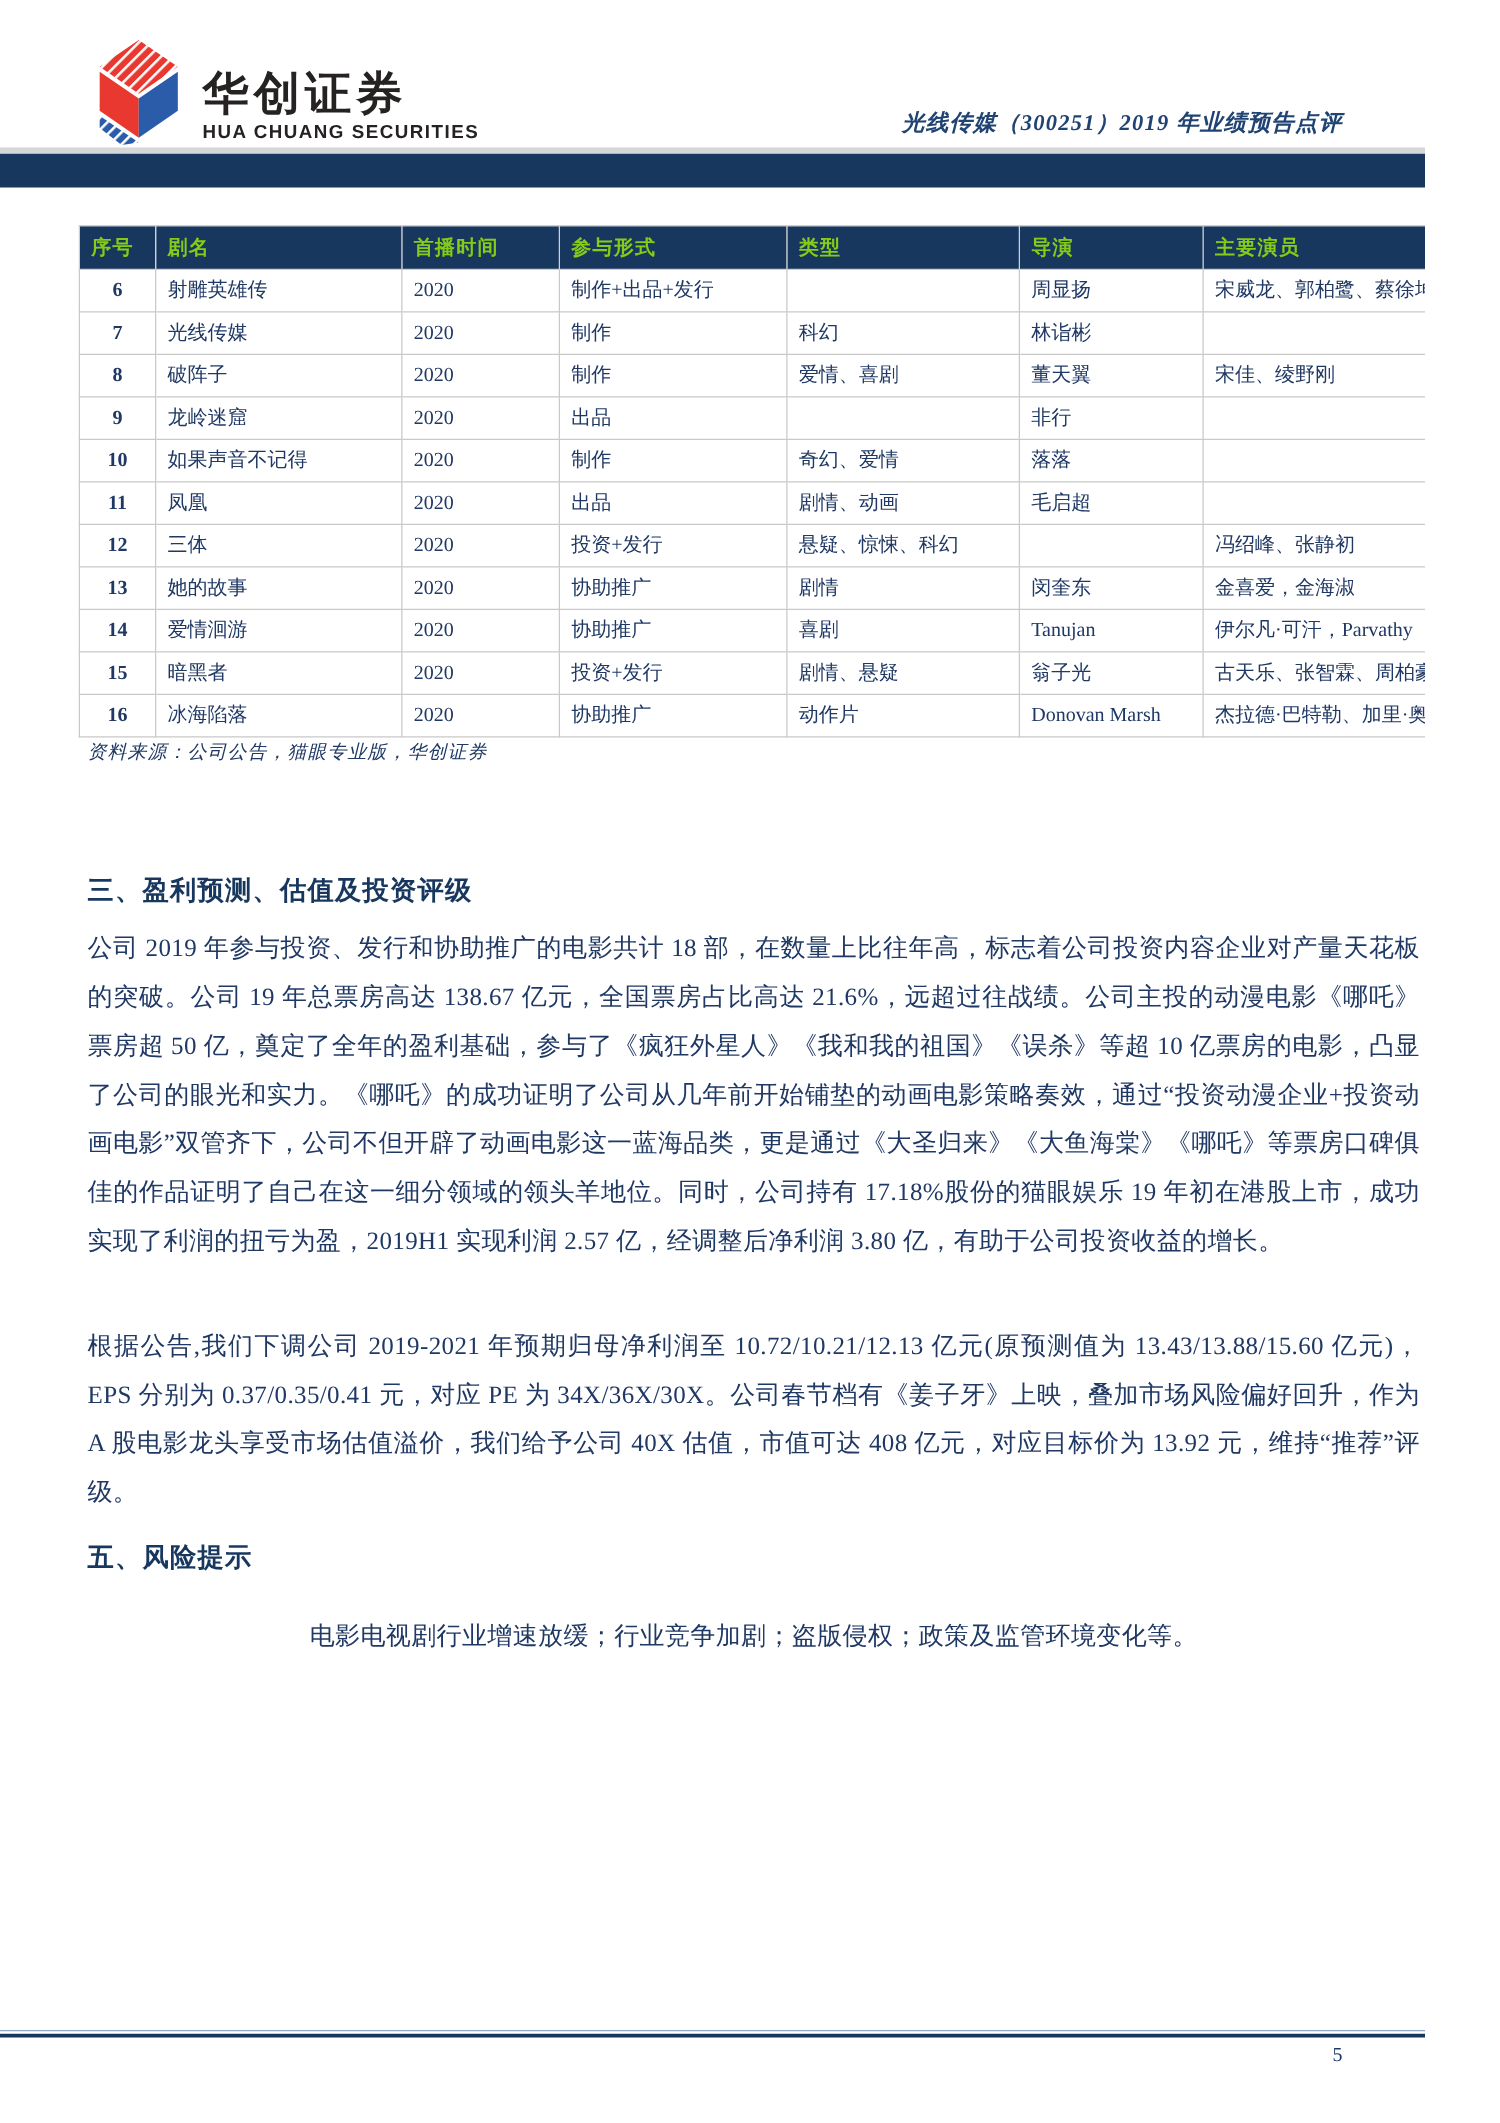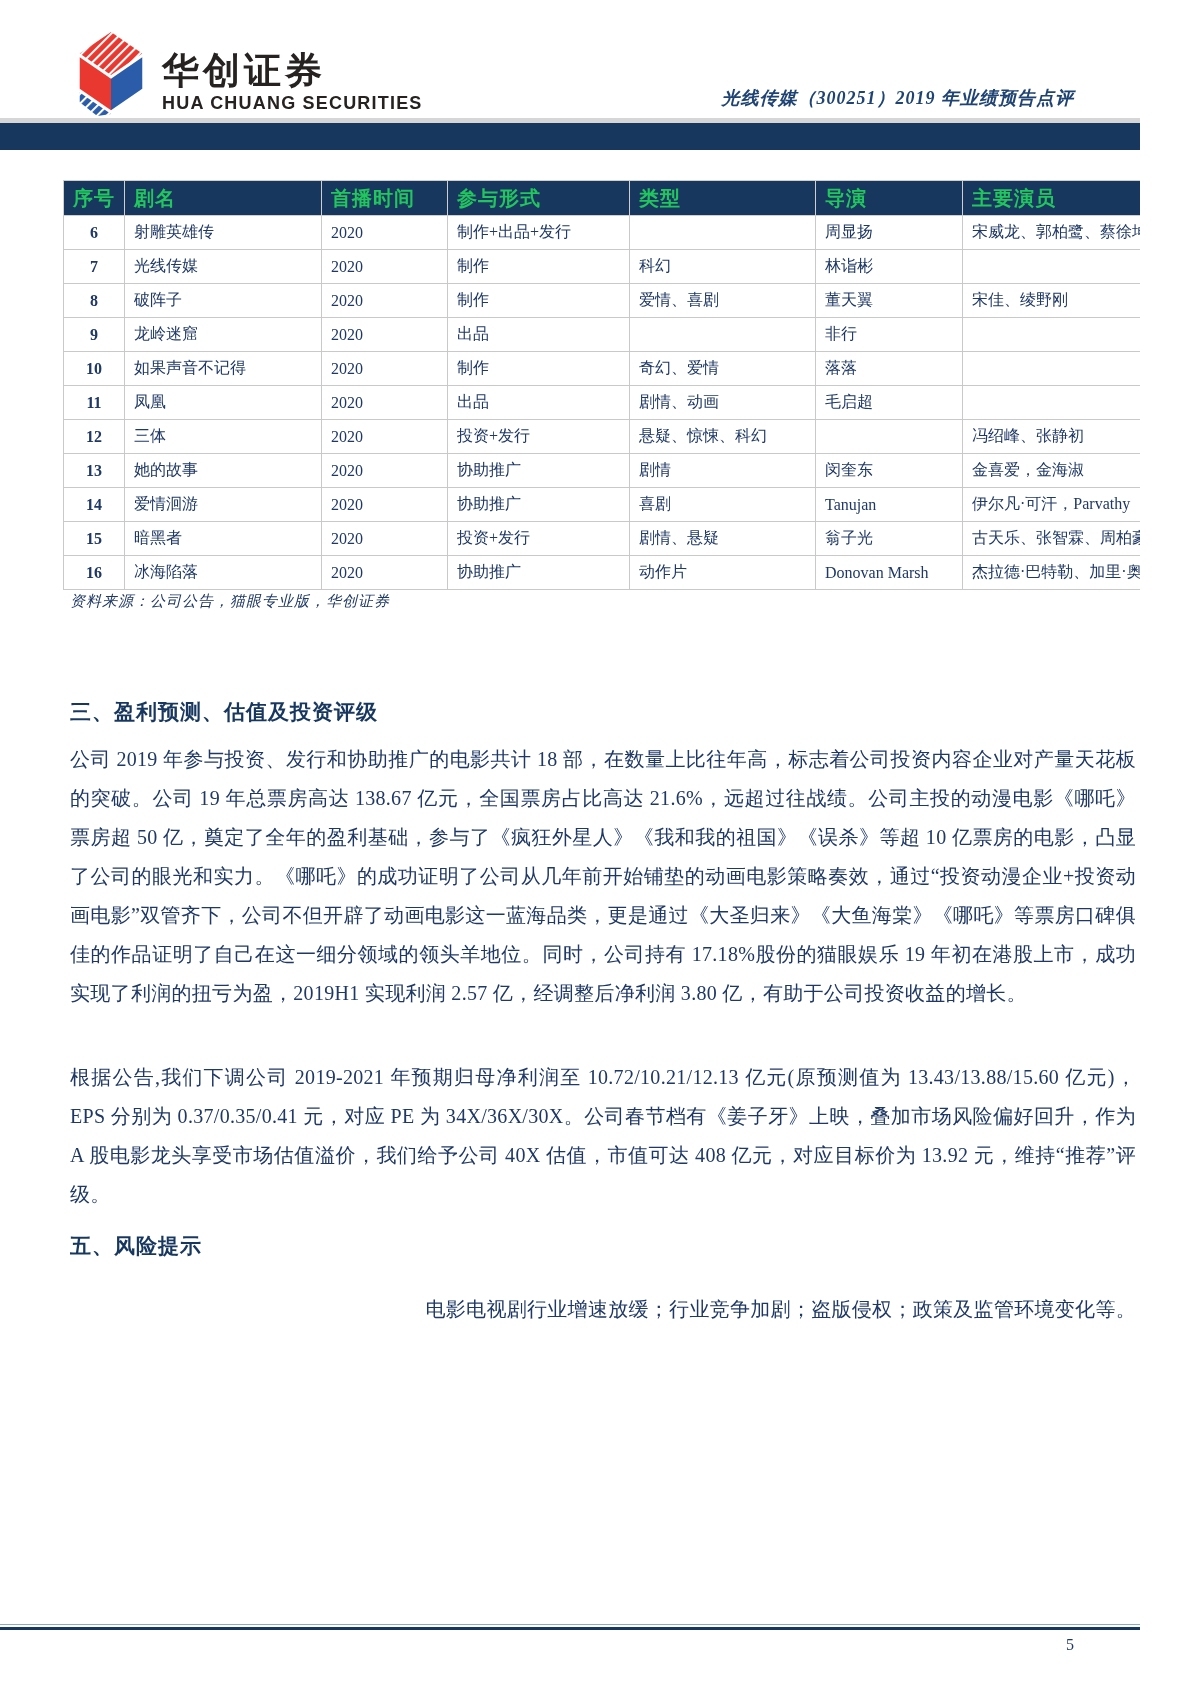--- a/index.html
+++ b/index.html
@@ -5,31 +5,31 @@
   html,body{margin:0;padding:0;background:#fff;}
   .page{position:relative;width:1140px;height:1698px;background:#ffffff;overflow:hidden;
         font-family:"Liberation Serif","DejaVu Serif",serif;}
 
   
   .logo{position:absolute;left:74px;top:30px;display:flex;align-items:flex-end;gap:14px;}
   .logo svg{display:block;}
   .logo-text{display:flex;flex-direction:column;padding-bottom:2px;}
   .logo-cn{font-size:37px;font-weight:900;color:#262222;letter-spacing:4px;line-height:1.05;
            font-family:"Liberation Sans","DejaVu Sans",sans-serif;}
-  .logo-en{font-size:18px;font-weight:bold;color:#262222;letter-spacing:1.2px;margin-top:2px;
+  .logo-en{font-size:15px;font-weight:bold;color:#262222;letter-spacing:1.2px;margin-top:2px;
            font-family:"Liberation Sans","DejaVu Sans",sans-serif;}
   .report-title{position:absolute;right:66px;top:86px;font-size:18px;font-weight:bold;
                 font-style:italic;color:#1F4372;letter-spacing:1px;}
   .band-gray{position:absolute;left:0;top:118px;width:1200px;height:5px;background:#D6D6D6;}
   .band-navy{position:absolute;left:0;top:123px;width:1200px;height:27px;background:#17375E;}
 
   
   .movie-table{position:absolute;left:63px;top:180px;width:1082px;border-collapse:collapse;
                table-layout:fixed;}
-  .movie-table th{background:#17375E;color:#22c55e;font-weight:bold;font-size:20px;
+  .movie-table th{background:#17375E;color:#84cc16;font-weight:bold;font-size:16px;
                   height:34px;text-align:left;padding:0 0 0 9px;border:1px solid #cfcfcf;
                   letter-spacing:1px;}
   .movie-table td{height:33px;font-size:16px;color:#1F3864;padding:0 0 0 9px;
                   border:1px solid #C9C9C9;background:#fff;white-space:nowrap;
                   overflow:hidden;vertical-align:middle;}
   .movie-table .col0{width:51px;}
   .movie-table td.col0{text-align:center;font-weight:bold;padding:0;}
   .movie-table .col1{width:187px;}
   .movie-table .col2{width:116px;}
   .movie-table .col3{width:172px;}
@@ -42,21 +42,21 @@
 
   
   .sec-heading{position:absolute;left:70px;margin:0;font-size:21px;font-weight:bold;
                color:#17375E;letter-spacing:1px;}
   .h1pos{top:698px;text-align:center;}
   .h2pos{top:1232px;}
   .para{position:absolute;left:70px;width:1066px;margin:0;font-size:20px;line-height:39px;
         color:#1F3864;text-align:justify;letter-spacing:0.3px;}
   .p1pos{top:740px;}
   .p2pos{top:1058px;}
-  .riskpos{top:1290px;text-align:right;}
+  .riskpos{top:1290px;text-align:center;}
 
   
   .footer-rule{position:absolute;left:0;top:1624px;width:1200px;height:5px;
                border-top:1px solid #8EA9C8;background:linear-gradient(#17375E,#17375E) bottom/100% 3px no-repeat;}
   .footer-license{position:absolute;left:64px;top:1638px;font-size:14px;color:#1F3864;
                   letter-spacing:0.5px;}
   .footer-page{position:absolute;right:66px;top:1636px;font-size:16px;color:#1F3864;}
 </style>
 </head>
 <body>

